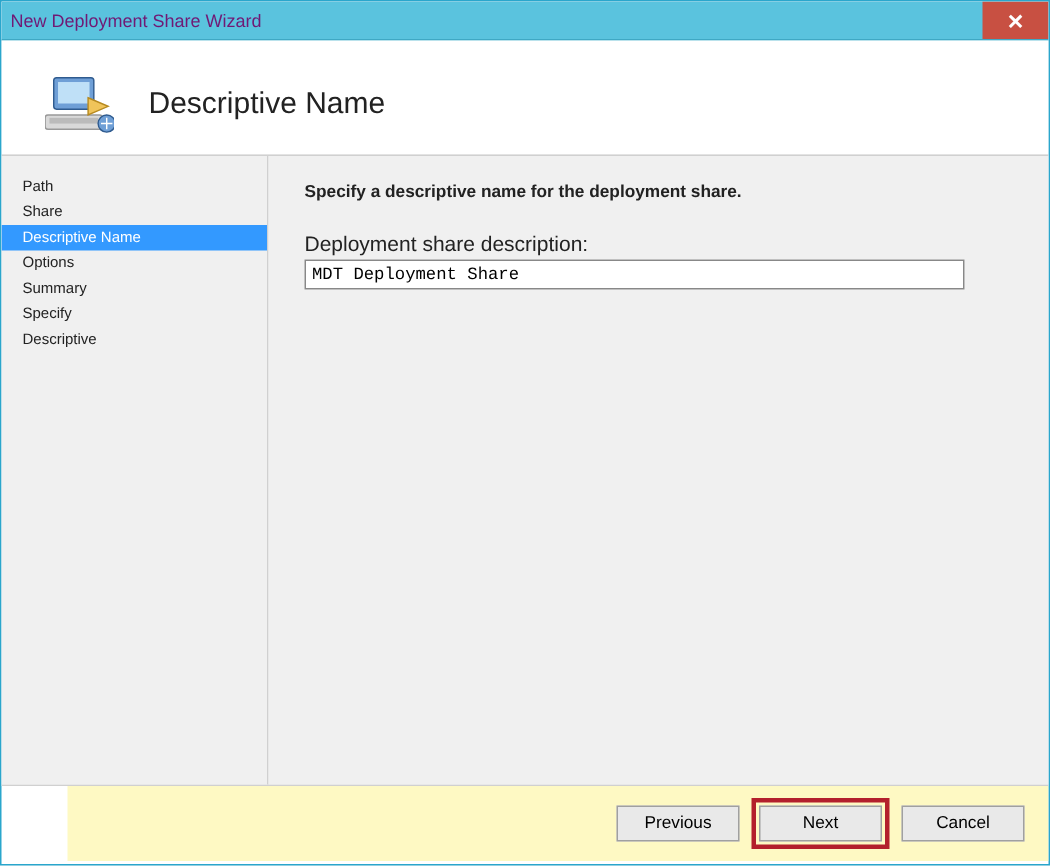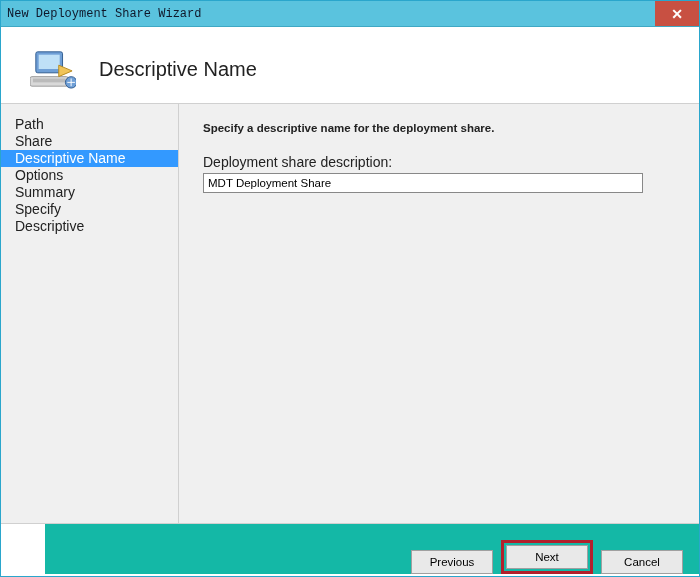--- a/index.html
+++ b/index.html
@@ -17,22 +17,21 @@
     height: 26px;
     background: #5ac3de;
     display: flex;
     align-items: center;
     padding-left: 6px;
     border-bottom: 1px solid #3fa8c4;
   }
   .titlebar .title {
     flex: 1;
     font-size: 12px;
-    color: #0f172a;
-    font-family: Liberation Mono, monospace;
+    color: #701a75;
   }
   .close-btn {
     width: 44px; height: 25px;
     background: #c85042;
     display: flex; align-items: center; justify-content: center;
     color: #fff;
     font-weight: bold;
     font-size: 14px;
     cursor: pointer;
   }
@@ -61,21 +60,21 @@
     border-bottom: 1px solid #d0d0d0;
   }
   .sidebar {
     width: 178px;
     background: #f0f0f0;
     border-right: 1px solid #d0d0d0;
     padding: 12px 0 0 0;
   }
   .nav-item {
     padding: 1px 6px 1px 14px;
-    font-size: 14px;
+    font-size: 10px;
     color: #222;
     cursor: pointer;
     line-height: 15px;
   }
   .nav-item.selected {
     background: #3399ff;
     color: #fff;
   }
   .main-panel {
     flex: 1;
@@ -93,28 +92,28 @@
     color: #222;
     margin-bottom: 3px;
   }
   .text-input {
     width: 440px;
     height: 20px;
     border: 1px solid #888;
     background: #fff;
     padding: 1px 4px;
     font-size: 11.5px;
-    font-family: Liberation Sans, sans-serif;
+    font-family: Liberation Mono, monospace;
     outline: none;
   }
   .footer-bar {
     height: 50px;
-    background: #14b8a6;
+    background: #fef9c3;
     display: flex;
-    align-items: flex-end;
+    align-items: center;
     justify-content: flex-end;
     padding: 0 16px;
     gap: 8px;
     margin-left: 44px;
   }
   .btn {
     min-width: 82px;
     height: 24px;
     background: #e9e9e9;
     border: 1px solid #a0a0a0;

